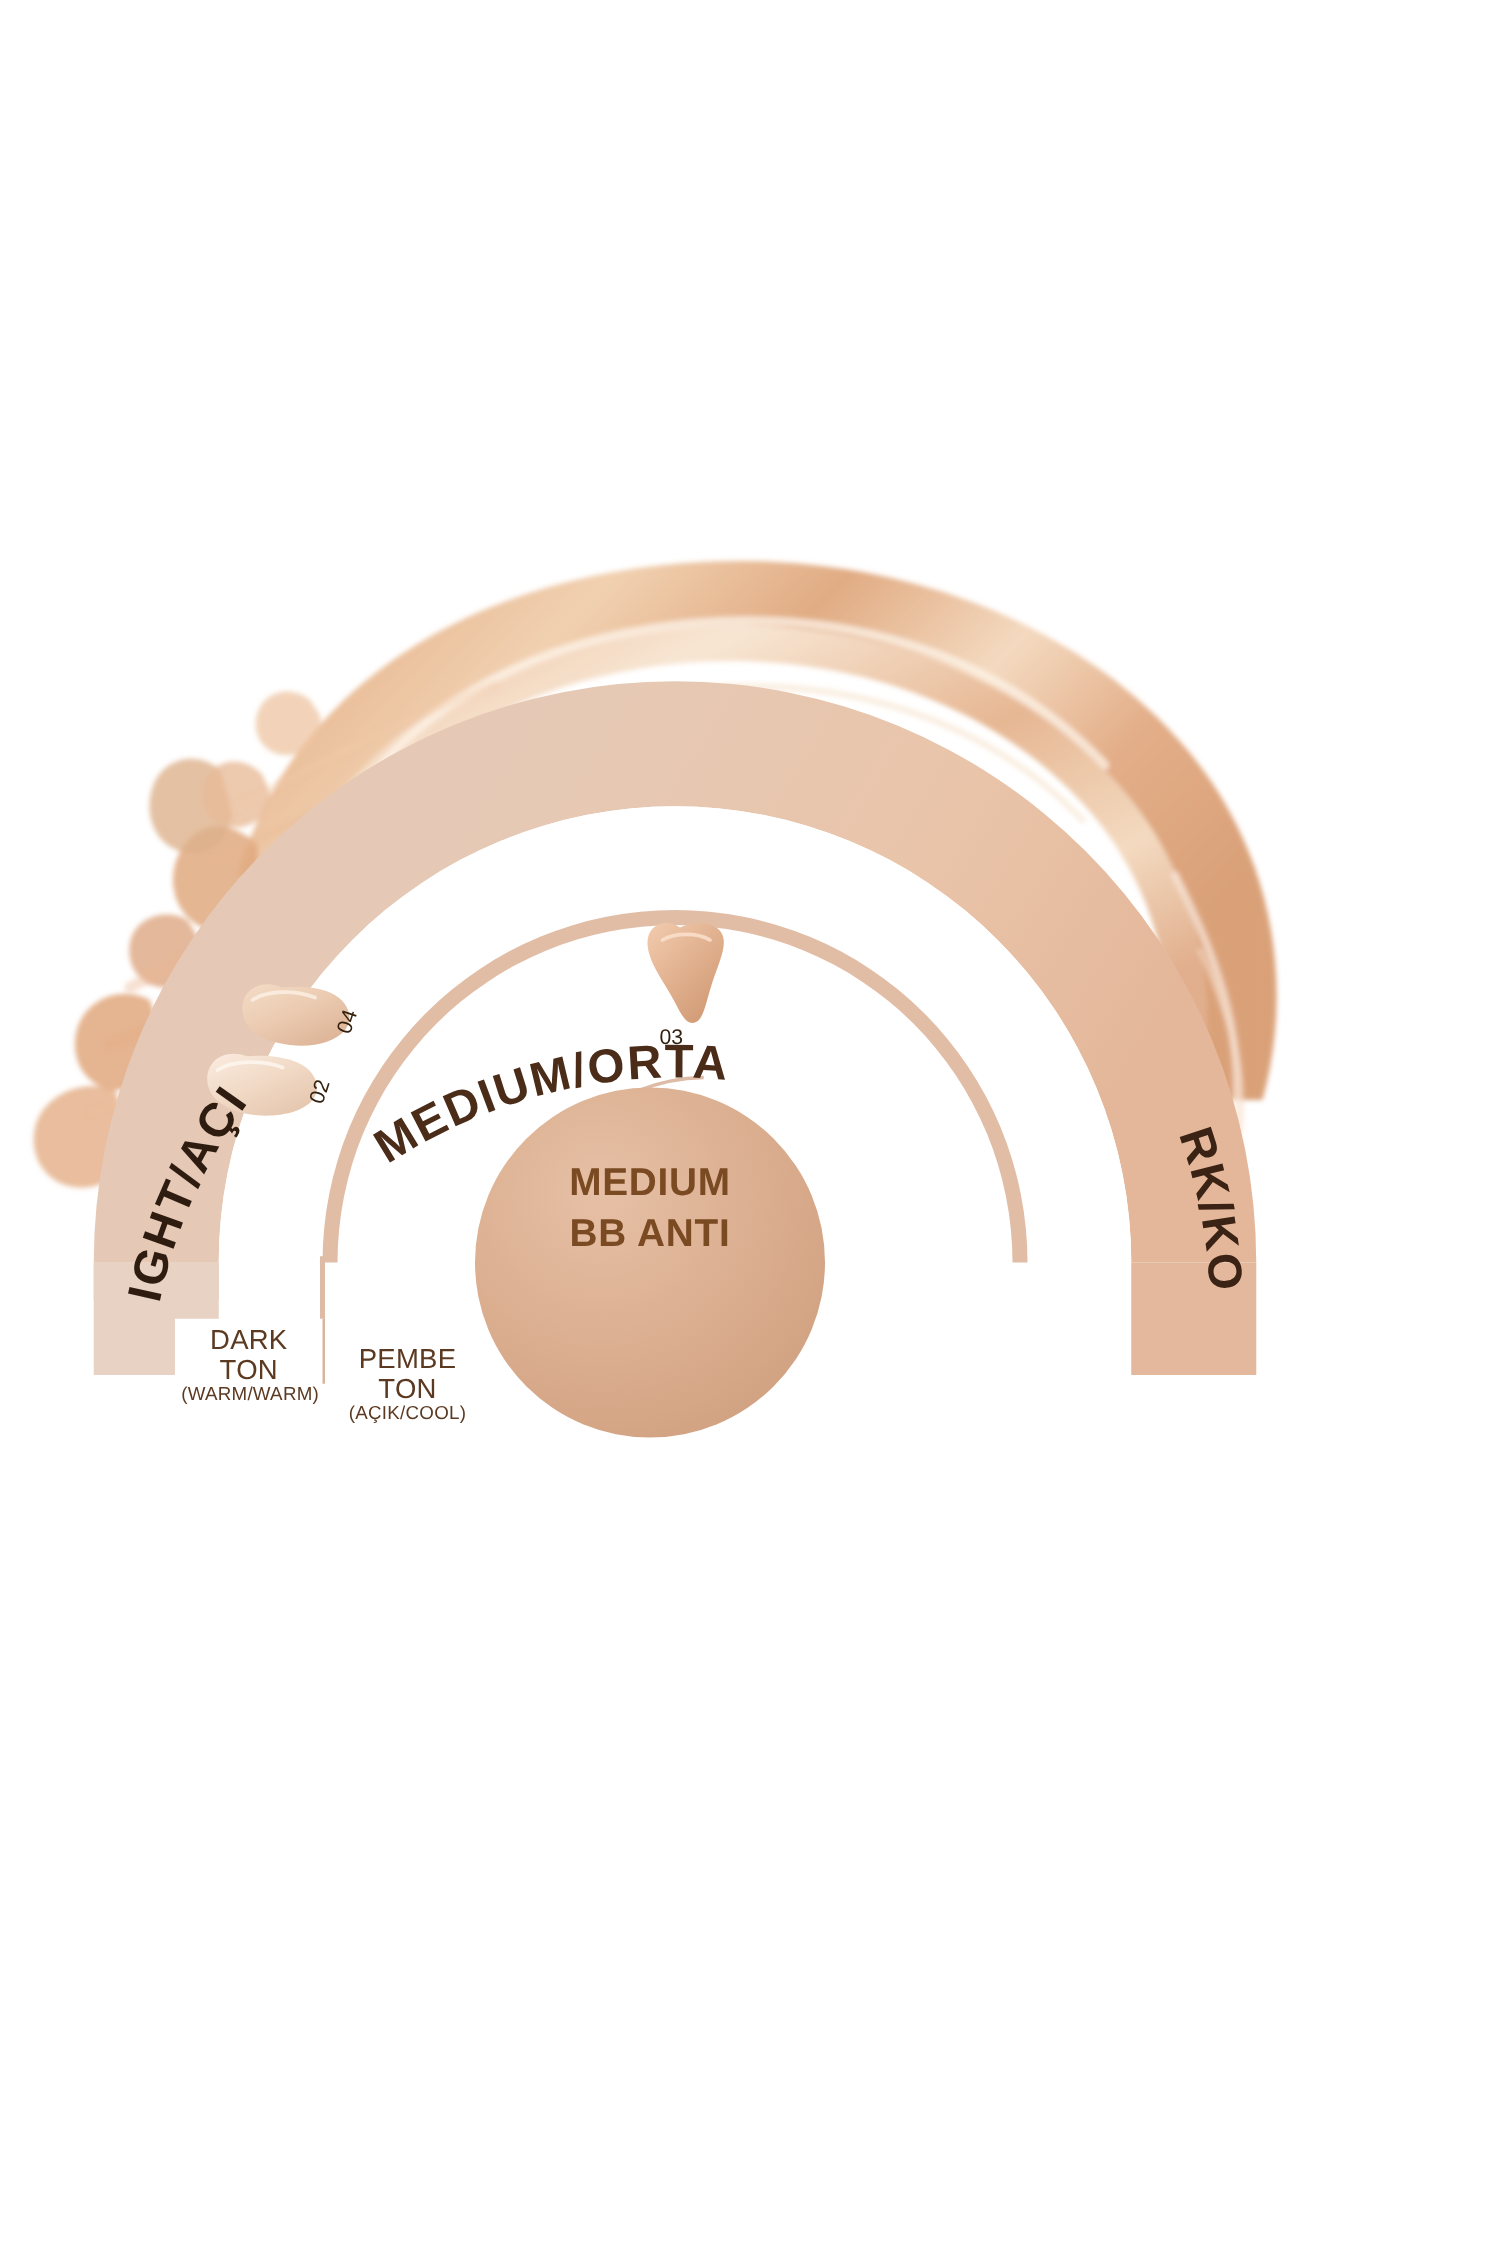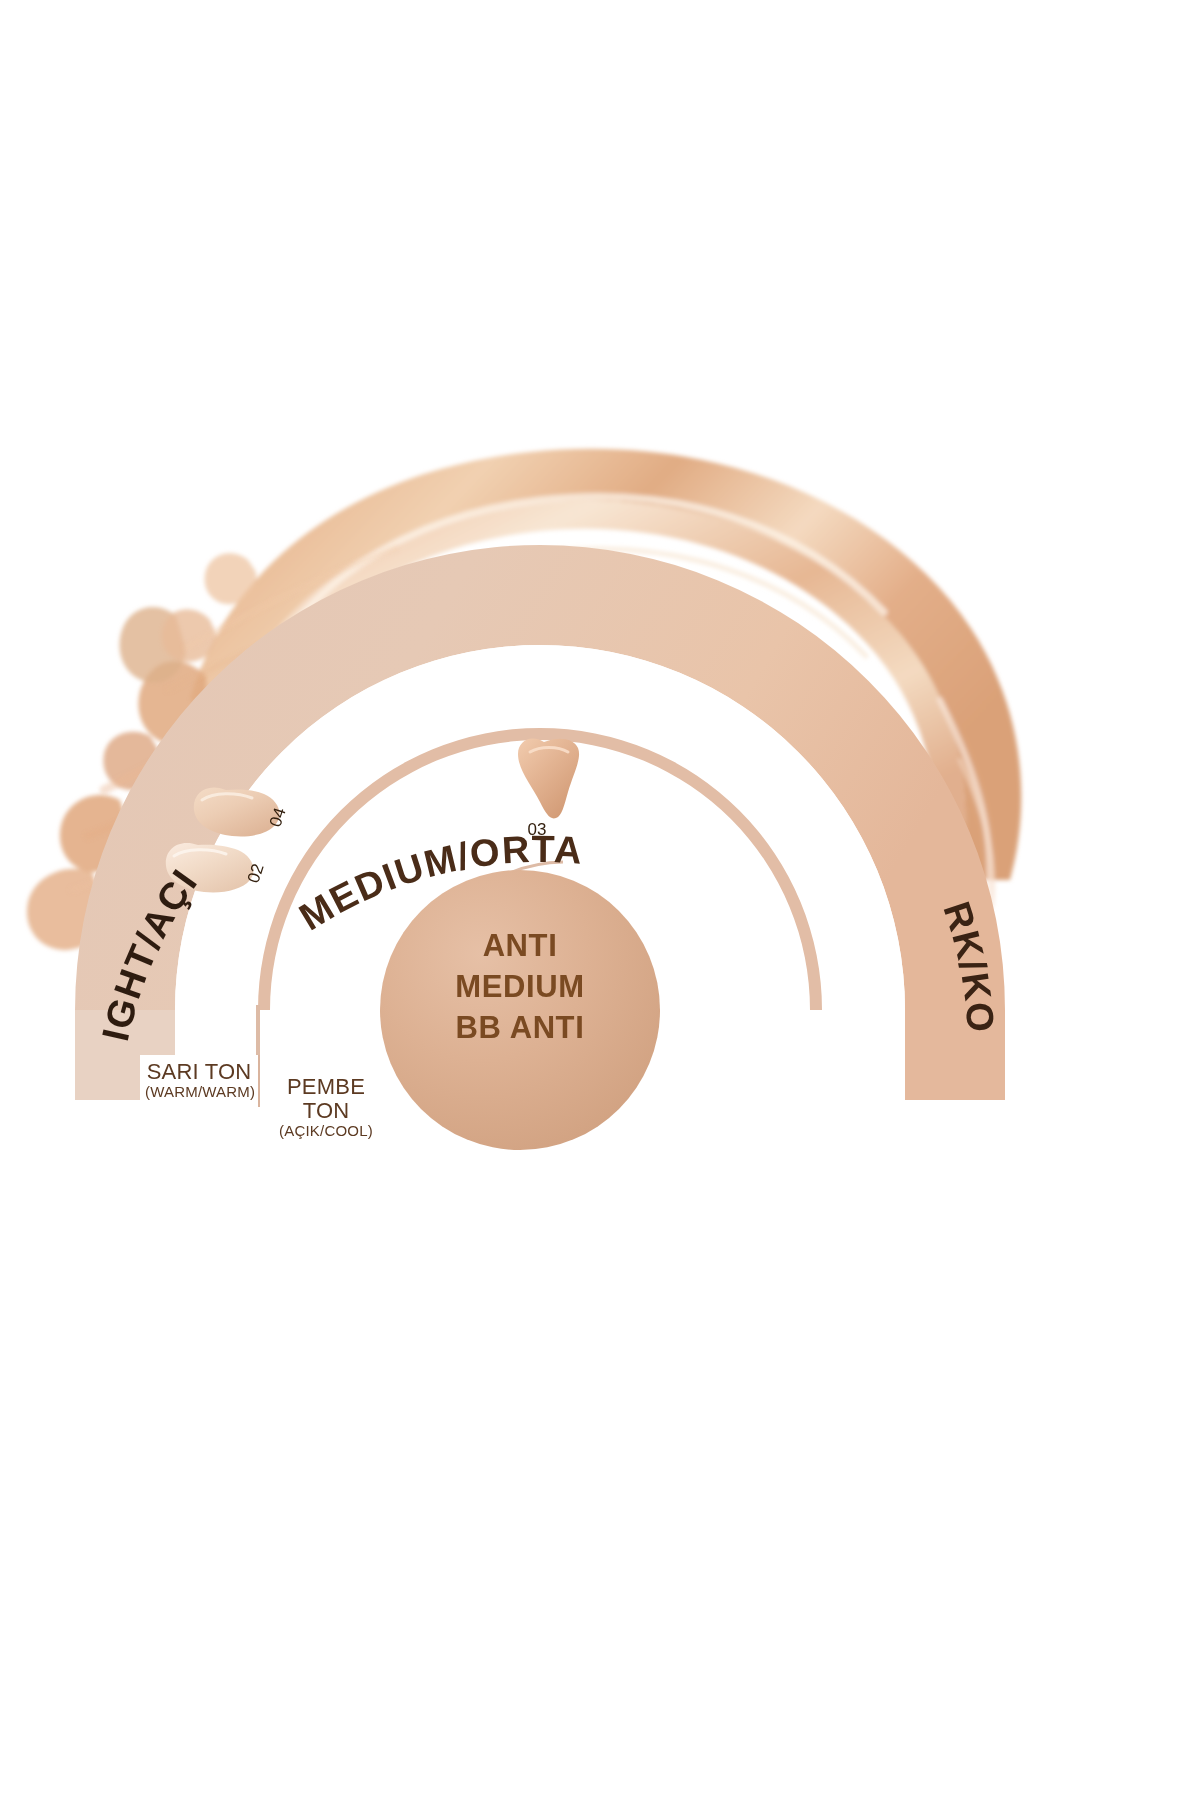--- a/index.html
+++ b/index.html
@@ -292,29 +292,28 @@
       </text>
 
       <text x="280" y="828" font-family="Liberation Sans, sans-serif" font-size="17" fill="#33200f" transform="rotate(-72 280 828)">04</text>
 
       <text x="258" y="884" font-family="Liberation Sans, sans-serif" font-size="17" fill="#33200f" transform="rotate(-72 258 884)">02</text>
 
       <text x="537" y="835" font-family="Liberation Sans, sans-serif" font-size="17" fill="#33200f" text-anchor="middle">03</text>
     </svg>
 
     <div class="tone-box" style="left:145px; top:1060px; width:108px;">
-      <span class="t1">SARI TON</span>
+      <span class="t1">DARK TON</span>
       <span class="t2">(WARM/WARM)</span>
     </div>
 
     <div class="tone-box" style="left:265px; top:1075px; width:122px;">
       <span class="t1">PEMBE TON</span>
       <span class="t2">(AÇIK/COOL)</span>
     </div>
 
     <div class="center-title">
-      <span>ANTI</span>
       <span>MEDIUM</span>
       <span>BB ANTI</span>
     </div>
 
   </div>
 </div>
 
 </body></html>

